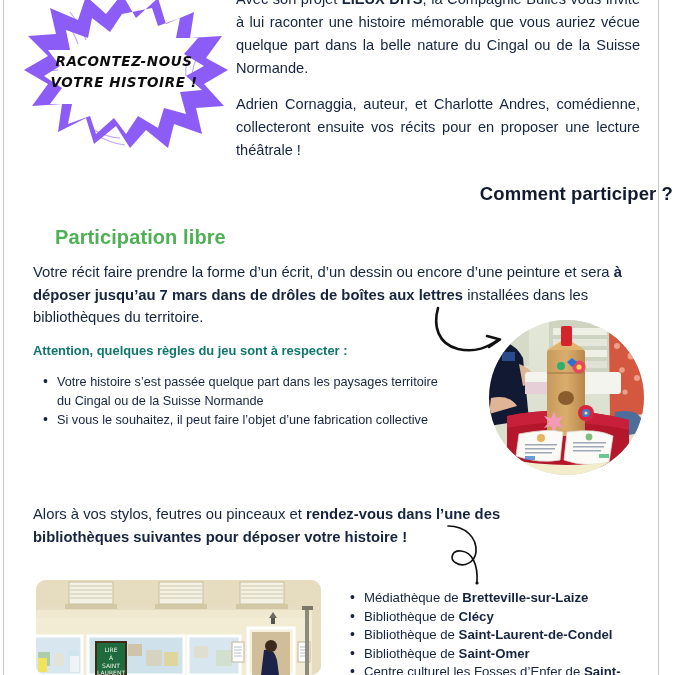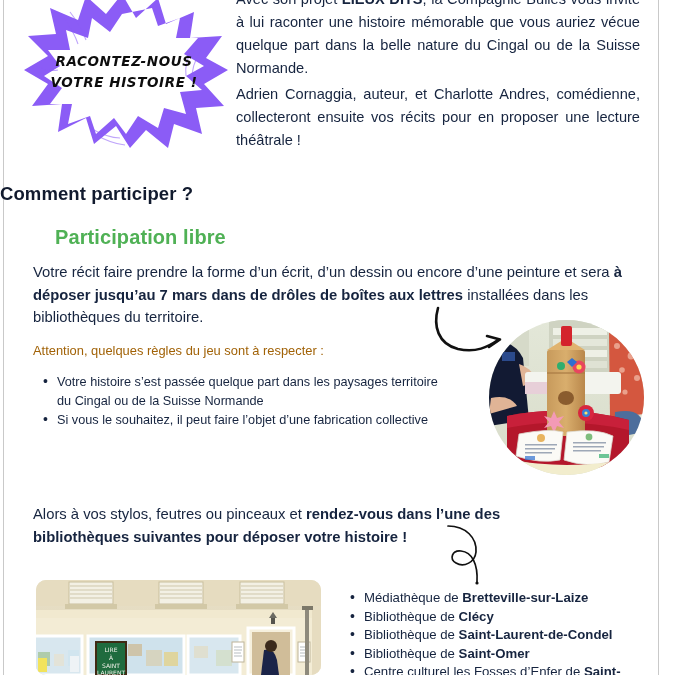--- a/index.html
+++ b/index.html
@@ -36,44 +36,44 @@
     font-weight:bold; font-style:italic;
     font-size:13.5px; letter-spacing:.6px; color:#0d0d0d;
     white-space:nowrap;
   }
 
   .intro {
     position:absolute; left:236px; top:-12px; width:404px;
     font-size:14.6px; line-height:23px; text-align:justify;
     color:#16243f;
   }
-  .intro p + p { margin-top:3px; }
+  .intro p + p { margin-top:13px; }
   .intro b { font-weight:bold; }
 
   
   .h-center {
     position:absolute; left:0; top:183px; width:673px;
-    text-align:left; font-size:18.5px; font-weight:bold; color:#111a2e;
+    text-align:right; font-size:18.5px; font-weight:bold; color:#111a2e;
     letter-spacing:.1px;
   }
   .h-green {
     position:absolute; left:33px; top:226px;
     font-size:20px; font-weight:bold; color:#4fb155; letter-spacing:.1px;margin-left:22px;
   }
 
   
   .para-1 {
     position:absolute; left:33px; top:261px; width:620px;
     font-size:14.8px; line-height:22.5px; color:#16243f;
   }
   .para-1 b { font-weight:bold; }
 
   .attn {
     position:absolute; left:33px; top:341px; width:430px;
-    font-size:12.9px; line-height:20px; color:#a16207;
+    font-size:12.9px; line-height:20px; color:#0f766e;font-weight:bold;
   }
 
   .rules {
     position:absolute; left:33px; top:373px; width:420px;
     font-size:12.7px; line-height:18.5px; color:#16243f;
     list-style:none;
   }
   .rules li { position:relative; padding-left:24px; margin-bottom:1px; }
   .rules li::before {
     content:"•"; position:absolute; left:10px; top:-1px; font-size:14px;

